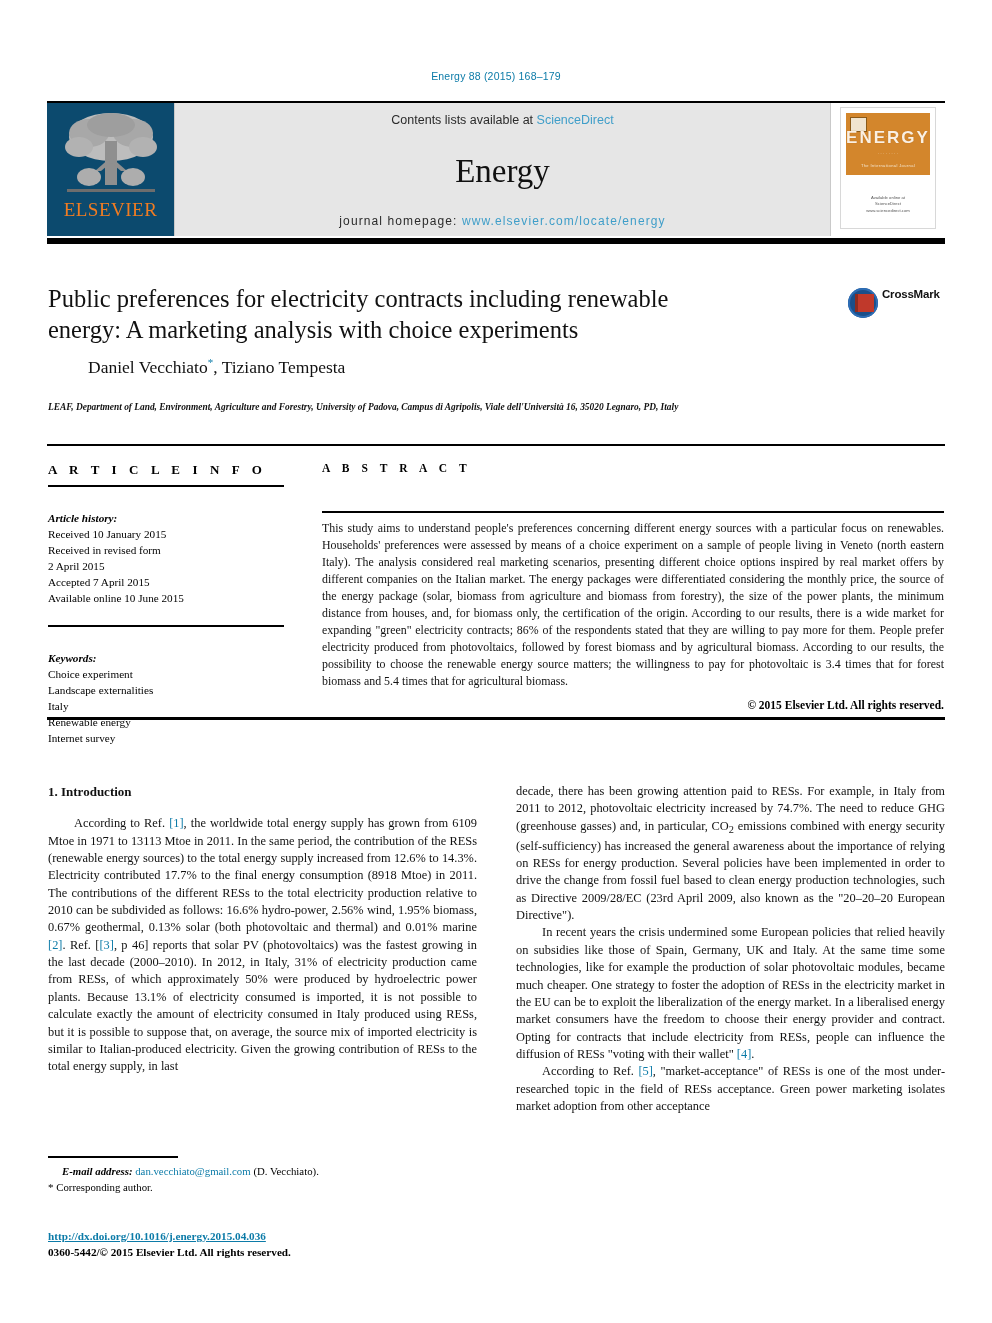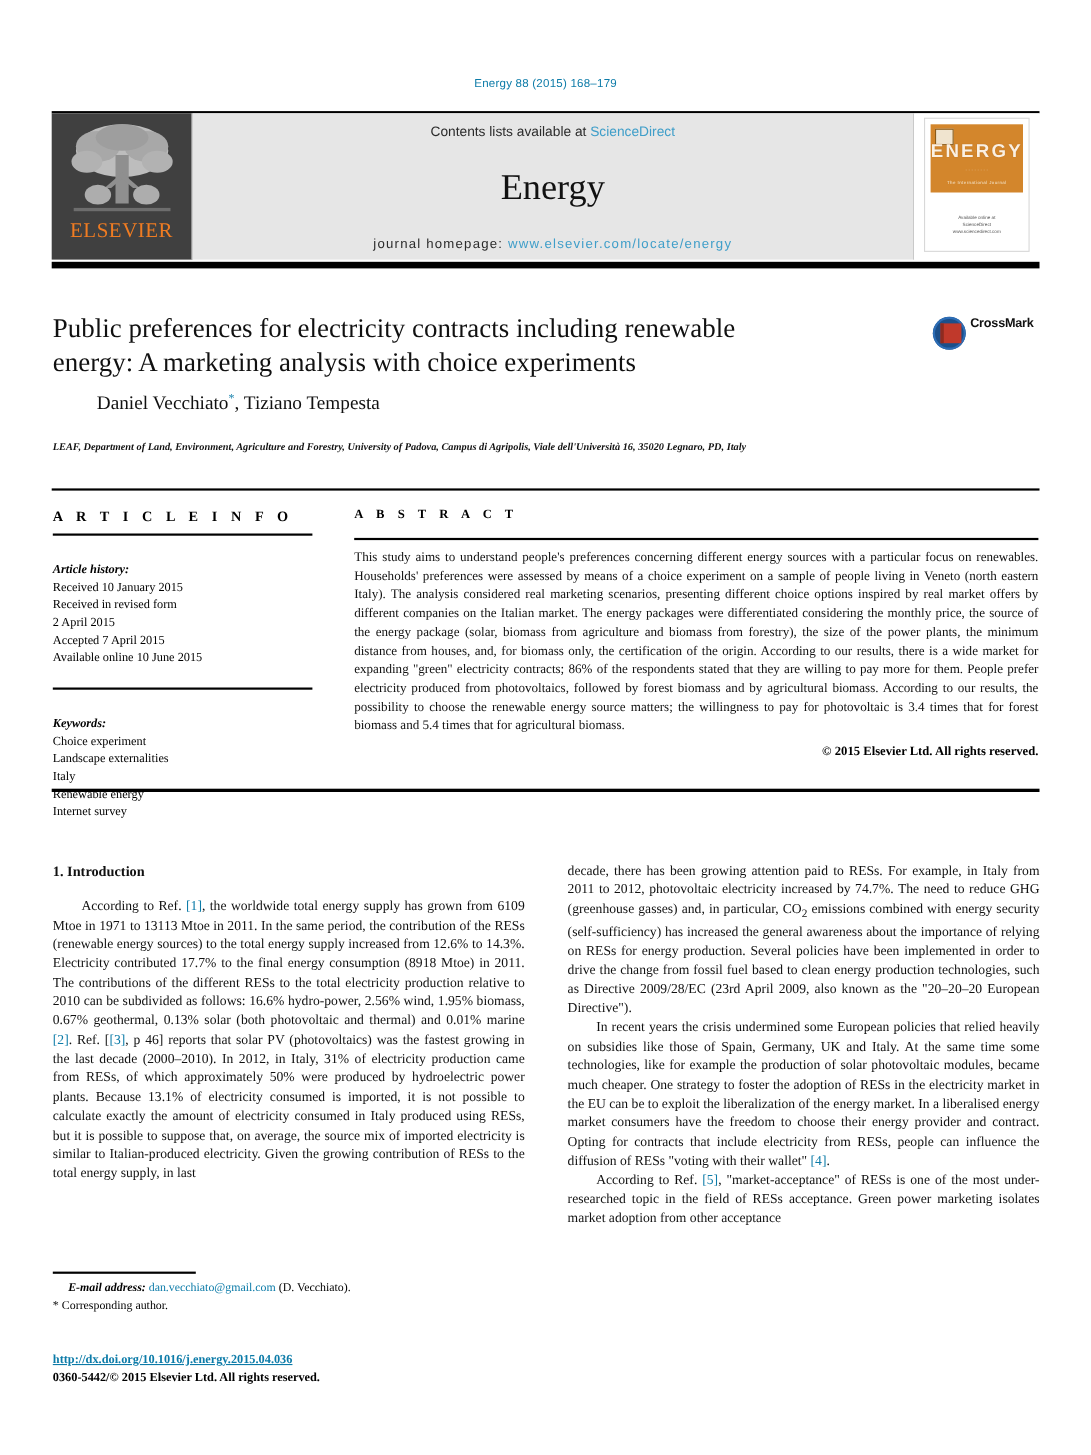--- a/index.html
+++ b/index.html
@@ -60,21 +60,21 @@
   .elsevier-logo {
     width: 128px;
     flex: 0 0 128px;
     border-right: 1px solid #c9c9c9;
     box-sizing: border-box;
     display: flex;
     flex-direction: column;
     align-items: center;
     justify-content: flex-start;
     padding-top: 4px;
-    background: #404040;
+    background: #0c4a6e;
   }
   .elsevier-tree { width: 104px; height: 96px; display:block; }
   .elsevier-word {
     font-family: "Liberation Serif", serif;
     font-size: 19px;
     color: #f07c22;
     letter-spacing: .5px;
     margin-top: -4px;
   }
 
@@ -286,21 +286,21 @@
   .info-head {
     font-style: italic;
     font-weight: bold;
     margin-top: 24px;
   }
   .info-block { margin-bottom: 2px; }
   .info-gap { height: 17px; }
 
   .abstract-col {
     position: absolute;
-    left: 322px; top: 489px;
+    left: 322px; top: 511px;
     width: 622px;
   }
   .abs-rule {
     height: 2px;
     background: #000;
     width: 622px;
     margin-bottom: 7px;
   }
   .abstract-text {
     font-size: 11.9px;

